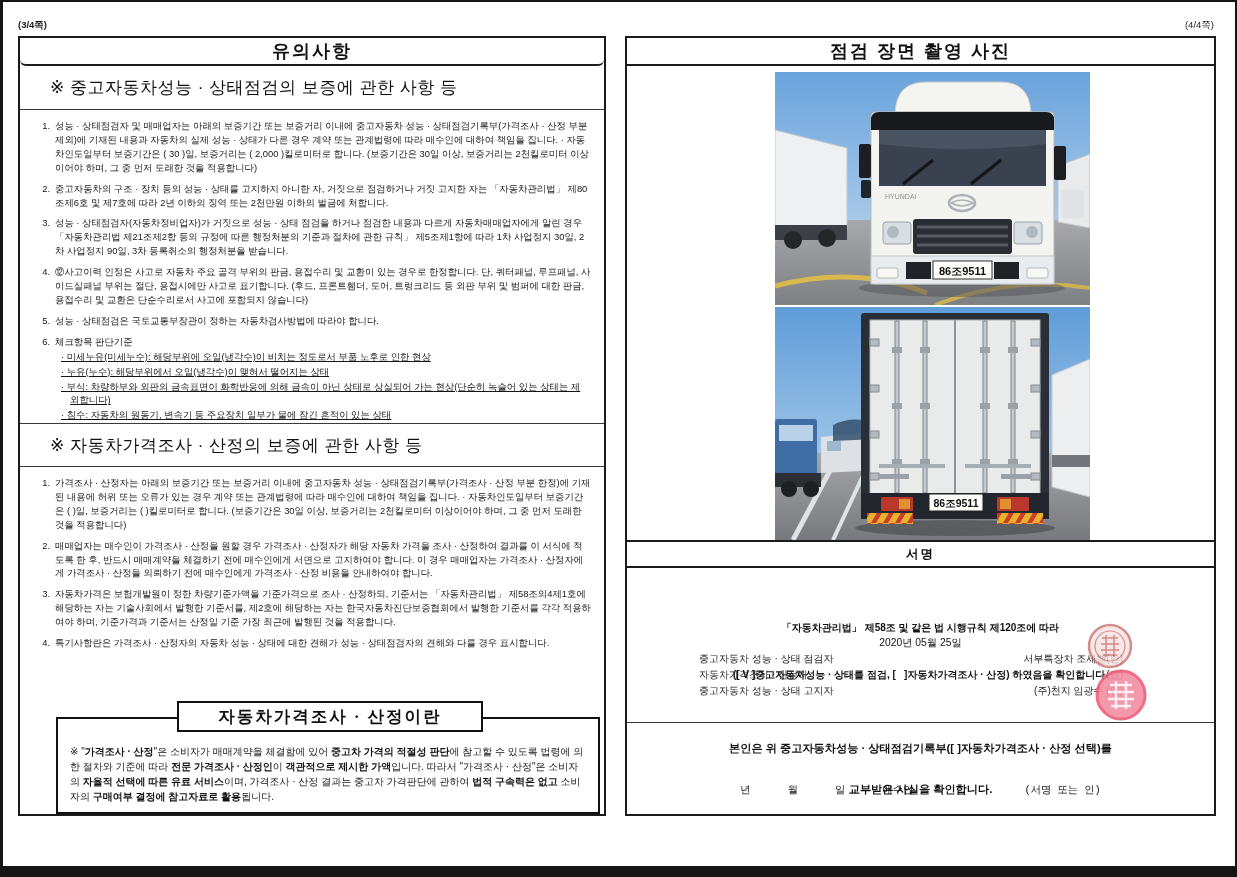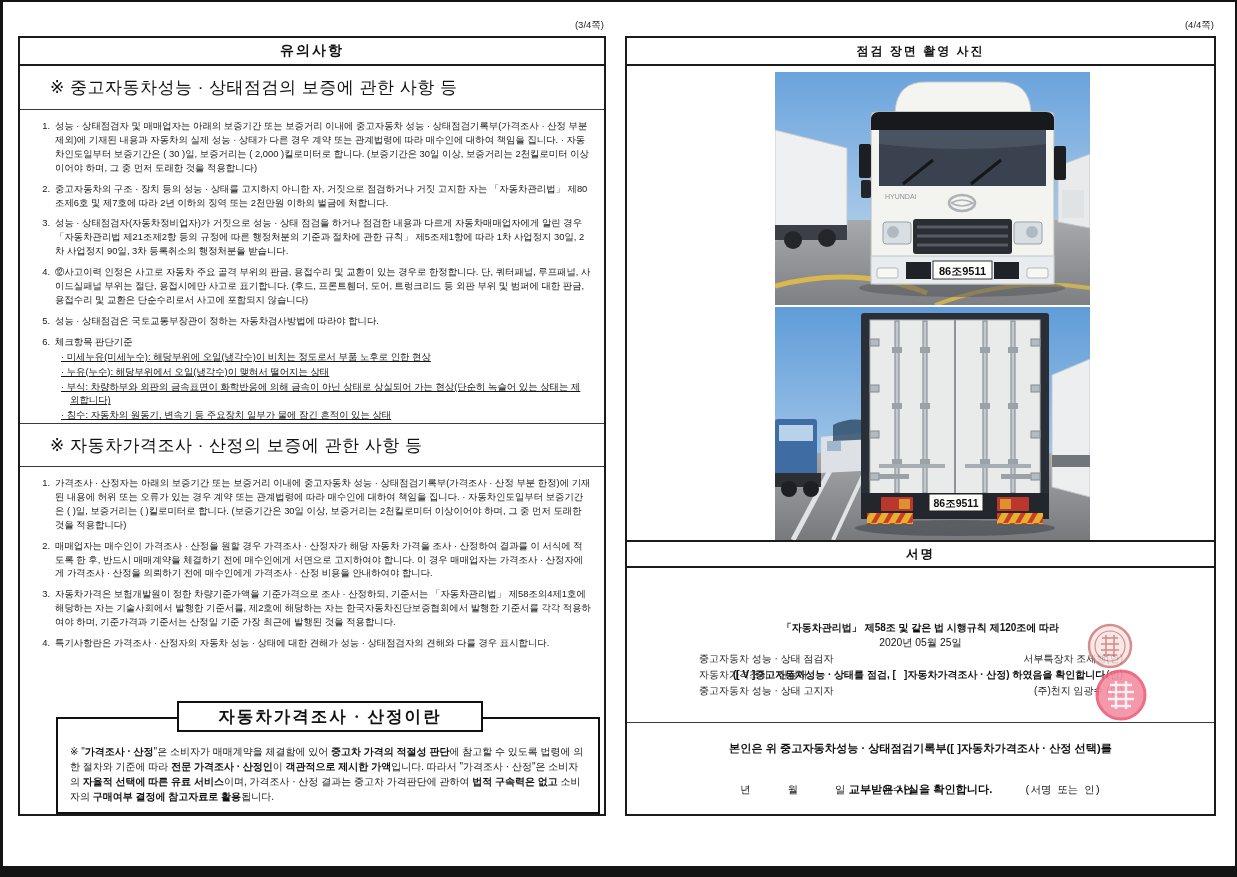--- a/index.html
+++ b/index.html
@@ -8,46 +8,46 @@
   .canvas { position:relative; width:1237px; height:877px; background:#fff; overflow:hidden; }
 
   
   .edge { position:absolute; background:#141414; }
   .edge-top { left:0; top:0; width:1237px; height:2px; }
   .edge-left { left:0; top:0; width:3px; height:877px; }
   .edge-right { right:0; top:0; width:2px; height:877px; }
   .edge-bottom { left:0; top:866px; width:1237px; height:11px; }
 
   .page-no { position:absolute; top:19px; font-size:9.5px; color:#222; }
-  .page-no.left { left:18px; width:586px; text-align:right; }
+  .page-no.left { left:18px; width:586px; text-align:left;font-weight:bold; }
   .page-no.right { left:625px; width:589px; text-align:right; }
 
   .page { position:absolute; top:36px; height:780px; background:#fff; border:2px solid #1b1b1b; }
   .page-left { left:18px; width:588px; }
   .page-right { left:625px; width:591px; }
 
   
-  .lp-header { height:28px; border-bottom:2px solid #1b1b1b; display:flex; align-items:center; justify-content:center; font-weight:bold; font-size:14px; letter-spacing:2px; }
+  .lp-header { height:28px; border-bottom:2px solid #1b1b1b; display:flex; align-items:center; justify-content:center; font-weight:bold; font-size:18px; letter-spacing:2px;border-radius:6px; }
   .sec-title { height:44px; display:flex; align-items:center; padding-left:30px; font-size:17px; letter-spacing:.5px; border-bottom:1px solid #3a3a3a; }
   .sec-title.second { border-top:1px solid #3a3a3a; }
   .lp-body { padding:9px 13px 0 15px; font-size:9.4px; line-height:1.48; color:#161616; }
   .lp-body1 { height:313px; overflow:hidden; }
   .lp-body2 { height:225px; overflow:hidden; }
   .item { display:flex; margin-bottom:7px; }
   .item .num { flex:none; width:15px; text-align:right; margin-right:5px; }
   .item .txt { flex:1; }
   .bullets { margin:1px 4px 0 6px;text-decoration:underline; }
   .bullet { padding-left:9px; text-indent:-9px; margin-bottom:1px; }
 
   .ib-content { position:absolute; left:36px; top:679px; width:544px; height:97px; border:2px solid #111; padding:25px 12px 0 12px; font-size:10px; line-height:1.5; color:#131313; }
   .ib-title { position:absolute; left:157px; top:663px; width:306px; height:31px; background:#fff; border:2px solid #111; z-index:2; display:flex; align-items:center; justify-content:center; font-family:"Liberation Serif","DejaVu Serif",serif; font-weight:bold; font-size:16.5px; letter-spacing:2px; }
   .ib-content b { font-weight:bold; }
 
   
-  .rp-header { position:absolute; left:0; top:0; width:100%; height:28px; border-bottom:2px solid #1b1b1b; display:flex; align-items:center; justify-content:center; font-weight:bold; font-size:12px; letter-spacing:2px; }
+  .rp-header { position:absolute; left:0; top:0; width:100%; height:28px; border-bottom:2px solid #1b1b1b; display:flex; align-items:center; justify-content:center; font-weight:bold; font-size:18px; letter-spacing:2px; }
   .photo { position:absolute; left:148px; width:315px; height:233px; overflow:hidden; background:#84cc16;text-decoration:underline; }
   .photo svg { display:block; width:100%; height:100%; }
   .photo-1 { top:34px; }
   .photo-2 { top:269px; }
 
   .sign-hd { position:absolute; left:0; top:502px; width:100%; height:28px; border-top:2px solid #1b1b1b; border-bottom:2px solid #1b1b1b; display:flex; align-items:center; justify-content:center; font-weight:bold; font-size:12.5px; letter-spacing:2px; }
   .law { position:absolute; left:0; top:551px; width:100%; text-align:center; font-weight:bold; font-size:10px; line-height:1.55; white-space:pre; }
   .sig-date { position:absolute; left:0; top:598px; width:100%; text-align:center; font-size:10.3px; }
   .sig-row { position:absolute; left:72px; width:424px; display:flex; justify-content:space-between; font-size:10px; color:#1a1a1a; }
   .sig-row .val { white-space:pre; }

